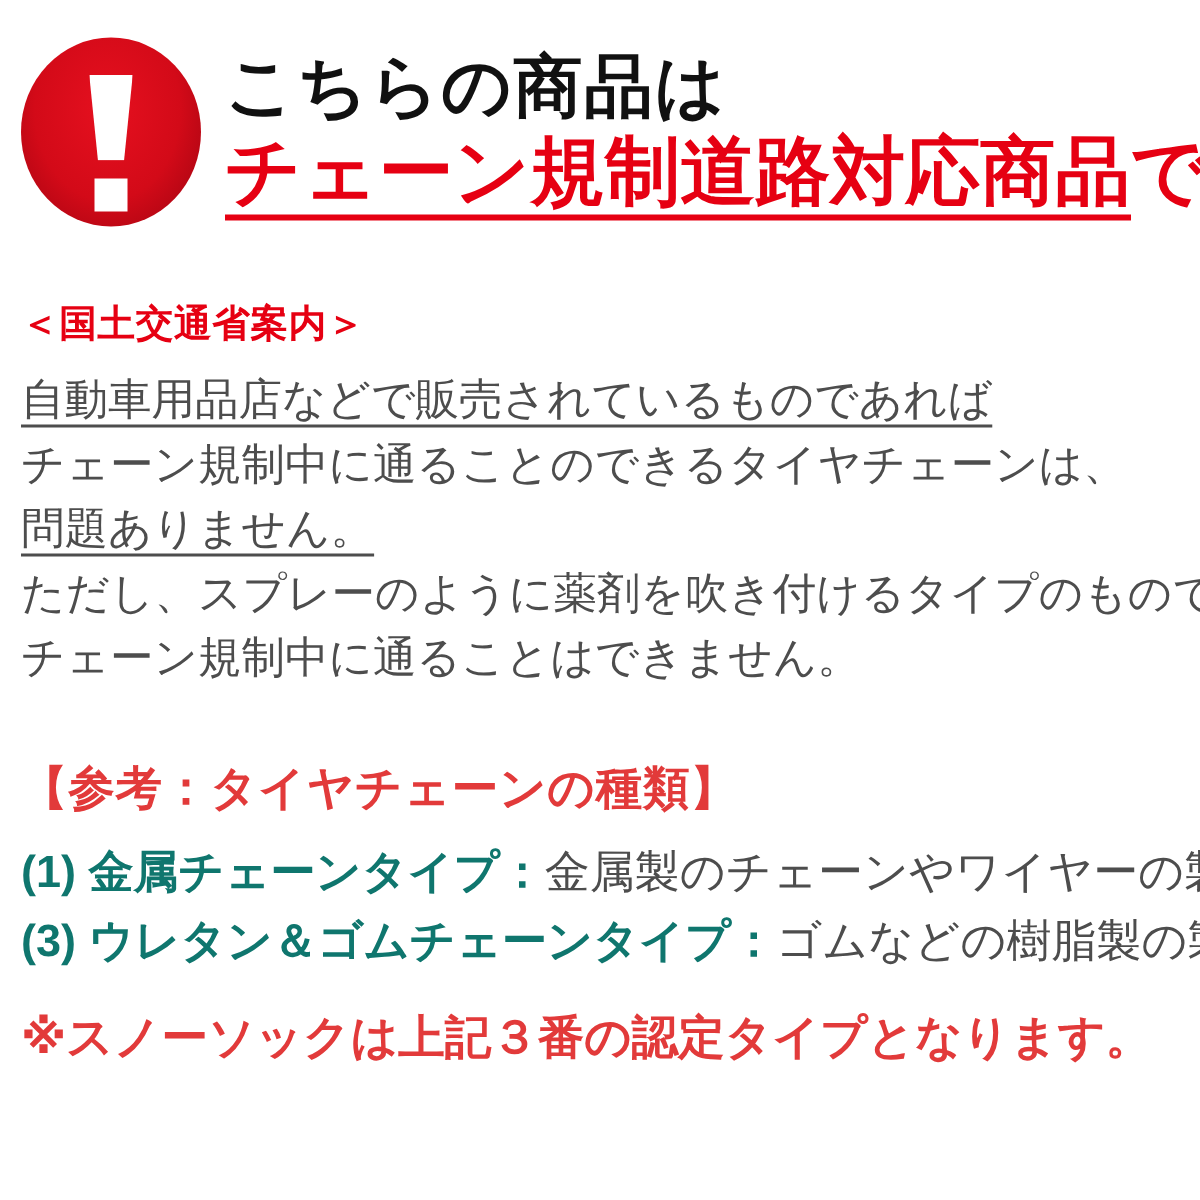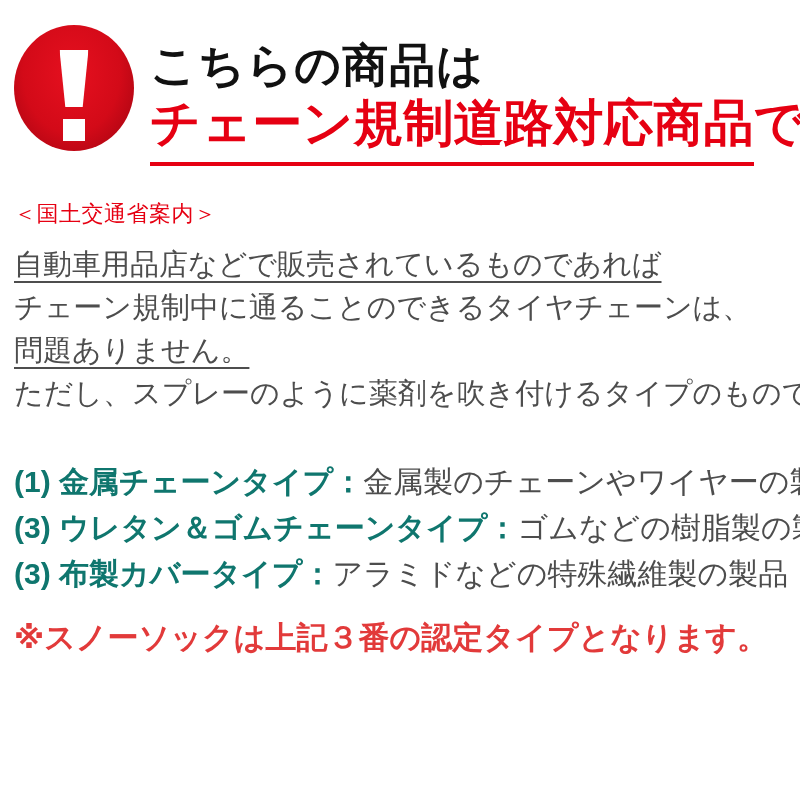--- a/index.html
+++ b/index.html
@@ -5,21 +5,21 @@
   html, body { margin:0; padding:0; }
   body {
     width:800px; height:800px;
     background:#ffffff;
     font-family:"Liberation Sans", "DejaVu Sans", sans-serif;
     overflow:hidden;
   }
   .page { padding:22px 14px 0 14px; box-sizing:border-box; width:800px; height:800px; }
 
   
-  .hero { display:flex; align-items:flex-end; }
+  .hero { display:flex; align-items:center; }
   .alert-icon {
     flex:0 0 auto;
     width:120px; height:126px;
     border-radius:50%;
     background: radial-gradient(ellipse at 48% 38%, #e6101f 0%, #d30a18 55%, #9a0310 100%);
     position:relative;
     margin-top:3px;
   }
   .excl-bar {
     position:absolute; left:50%; top:25px; transform:translateX(-50%);
@@ -32,26 +32,26 @@
   }
   .hero-text { margin-left:16px; padding-top:2px; }
   .hero-line1 {
     font-size:46px; font-weight:bold; color:#111111;
     line-height:1.08; letter-spacing:1px; white-space:nowrap;
   }
   .hero-line2 {
     font-size:50px; font-weight:bold; color:#e60012;
     line-height:1.12; margin-top:4px; white-space:nowrap;
   }
-  .hero-line2 .u { border-bottom:4px solid #e60012; padding-bottom:11px; }
+  .hero-line2 .u { border-bottom:4px solid #e60012; padding-bottom:1px; }
 
   
   .notice { margin-top:48px; }
   .notice-heading {
-    font-size:22px; font-weight:normal; color:#e60012;
+    font-size:25px; font-weight:bold; color:#e60012;
     margin:0 0 14px 0; letter-spacing:0.5px;
   }
   .body-line {
     font-size:29px; color:#4d4d4d; margin:0;
     line-height:43px; white-space:nowrap;
   }
   .body-line.underlined {
     text-decoration:underline;
     text-decoration-thickness:2px;
     text-underline-offset:7px;
@@ -86,22 +86,23 @@
       <div class="hero-line2"><span class="u">チェーン規制道路対応商品</span><span>です。</span></div>
     </div>
   </header>
 
   <section class="notice">
     <h2 class="notice-heading">＜国土交通省案内＞</h2>
     <p class="body-line underlined">自動車用品店などで販売されているものであれば</p>
     <p class="body-line">チェーン規制中に通ることのできるタイヤチェーンは、</p>
     <p class="body-line underlined">問題ありません。</p>
     <p class="body-line">ただし、スプレーのように薬剤を吹き付けるタイプのものでは</p>
+    <p class="body-line">チェーン規制中に通ることはできません。</p>
   </section>
 
   <section class="reference">
+    <h2 class="ref-heading">【参考：タイヤチェーンの種類】</h2>
     <p class="ref-item"><span class="ref-label">(1) 金属チェーンタイプ：</span><span class="ref-desc">金属製のチェーンやワイヤーの製品</span></p>
     <p class="ref-item"><span class="ref-label">(3) ウレタン＆ゴムチェーンタイプ：</span><span class="ref-desc">ゴムなどの樹脂製の製品</span></p>
-    <p class="ref-item"><span class="ref-label">(3) 布製カバータイプ：</span><span class="ref-desc">アラミドなどの特殊繊維製の製品</span></p>
     <p class="ref-note">※スノーソックは上記３番の認定タイプとなります。</p>
   </section>
 
 </div>
 
 </body></html>

